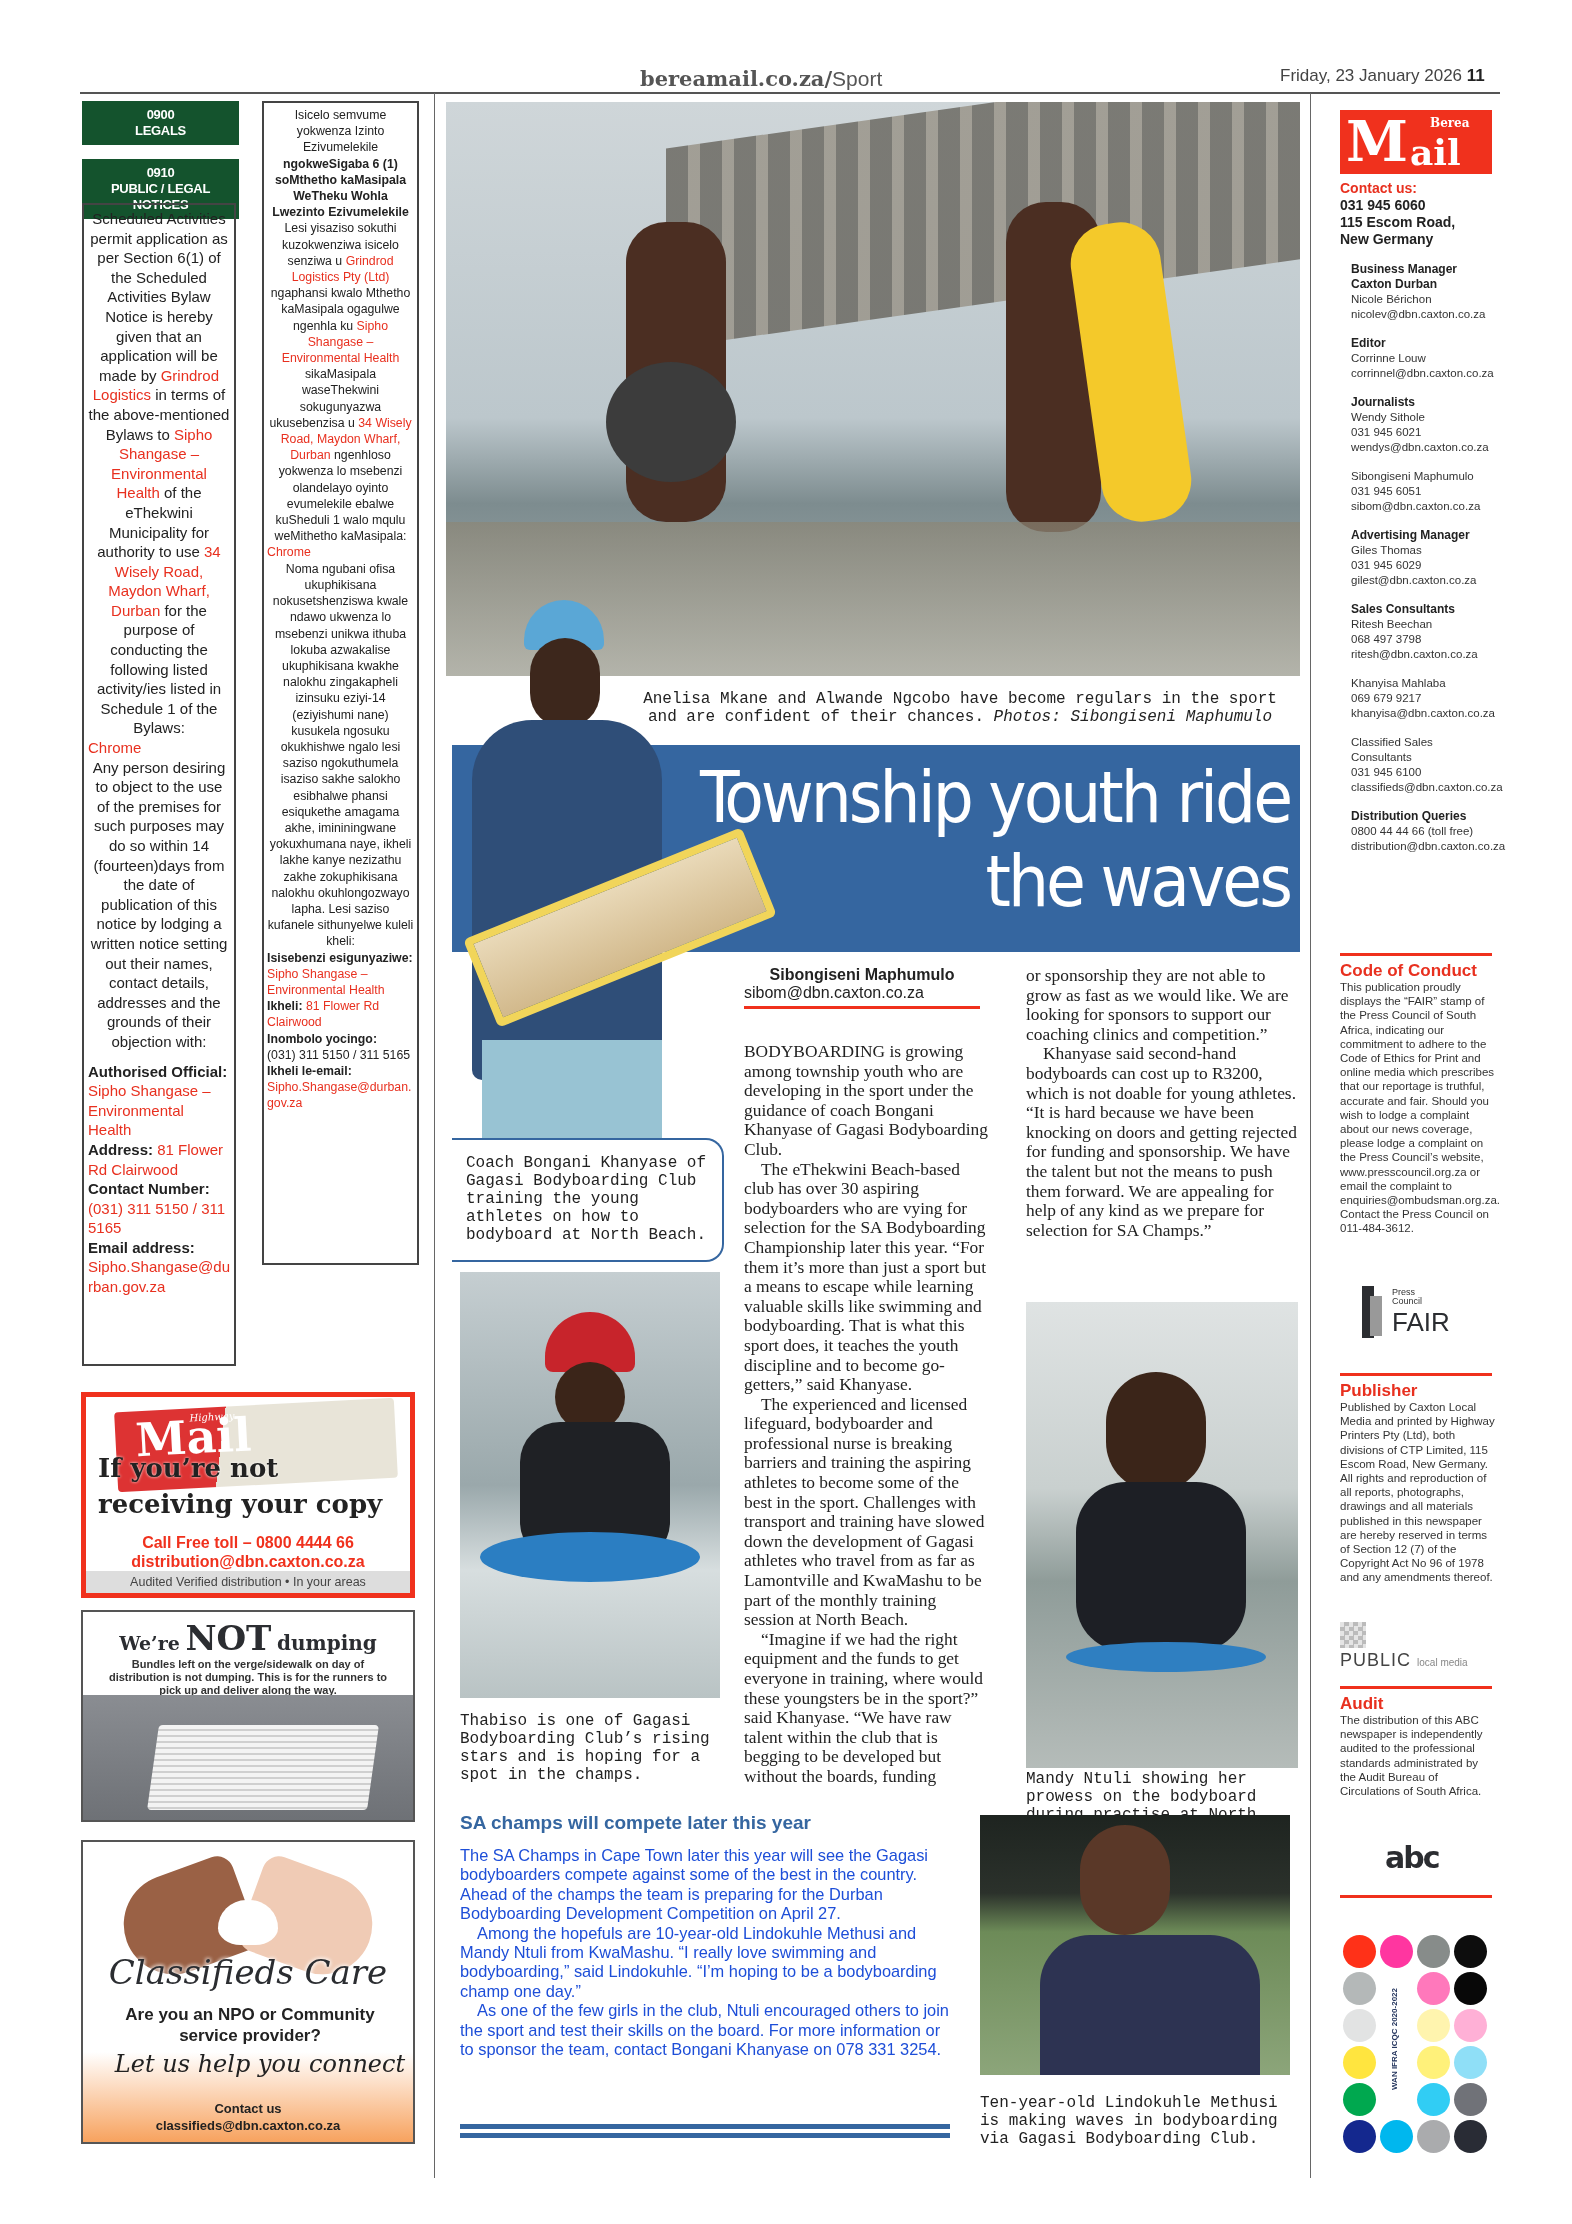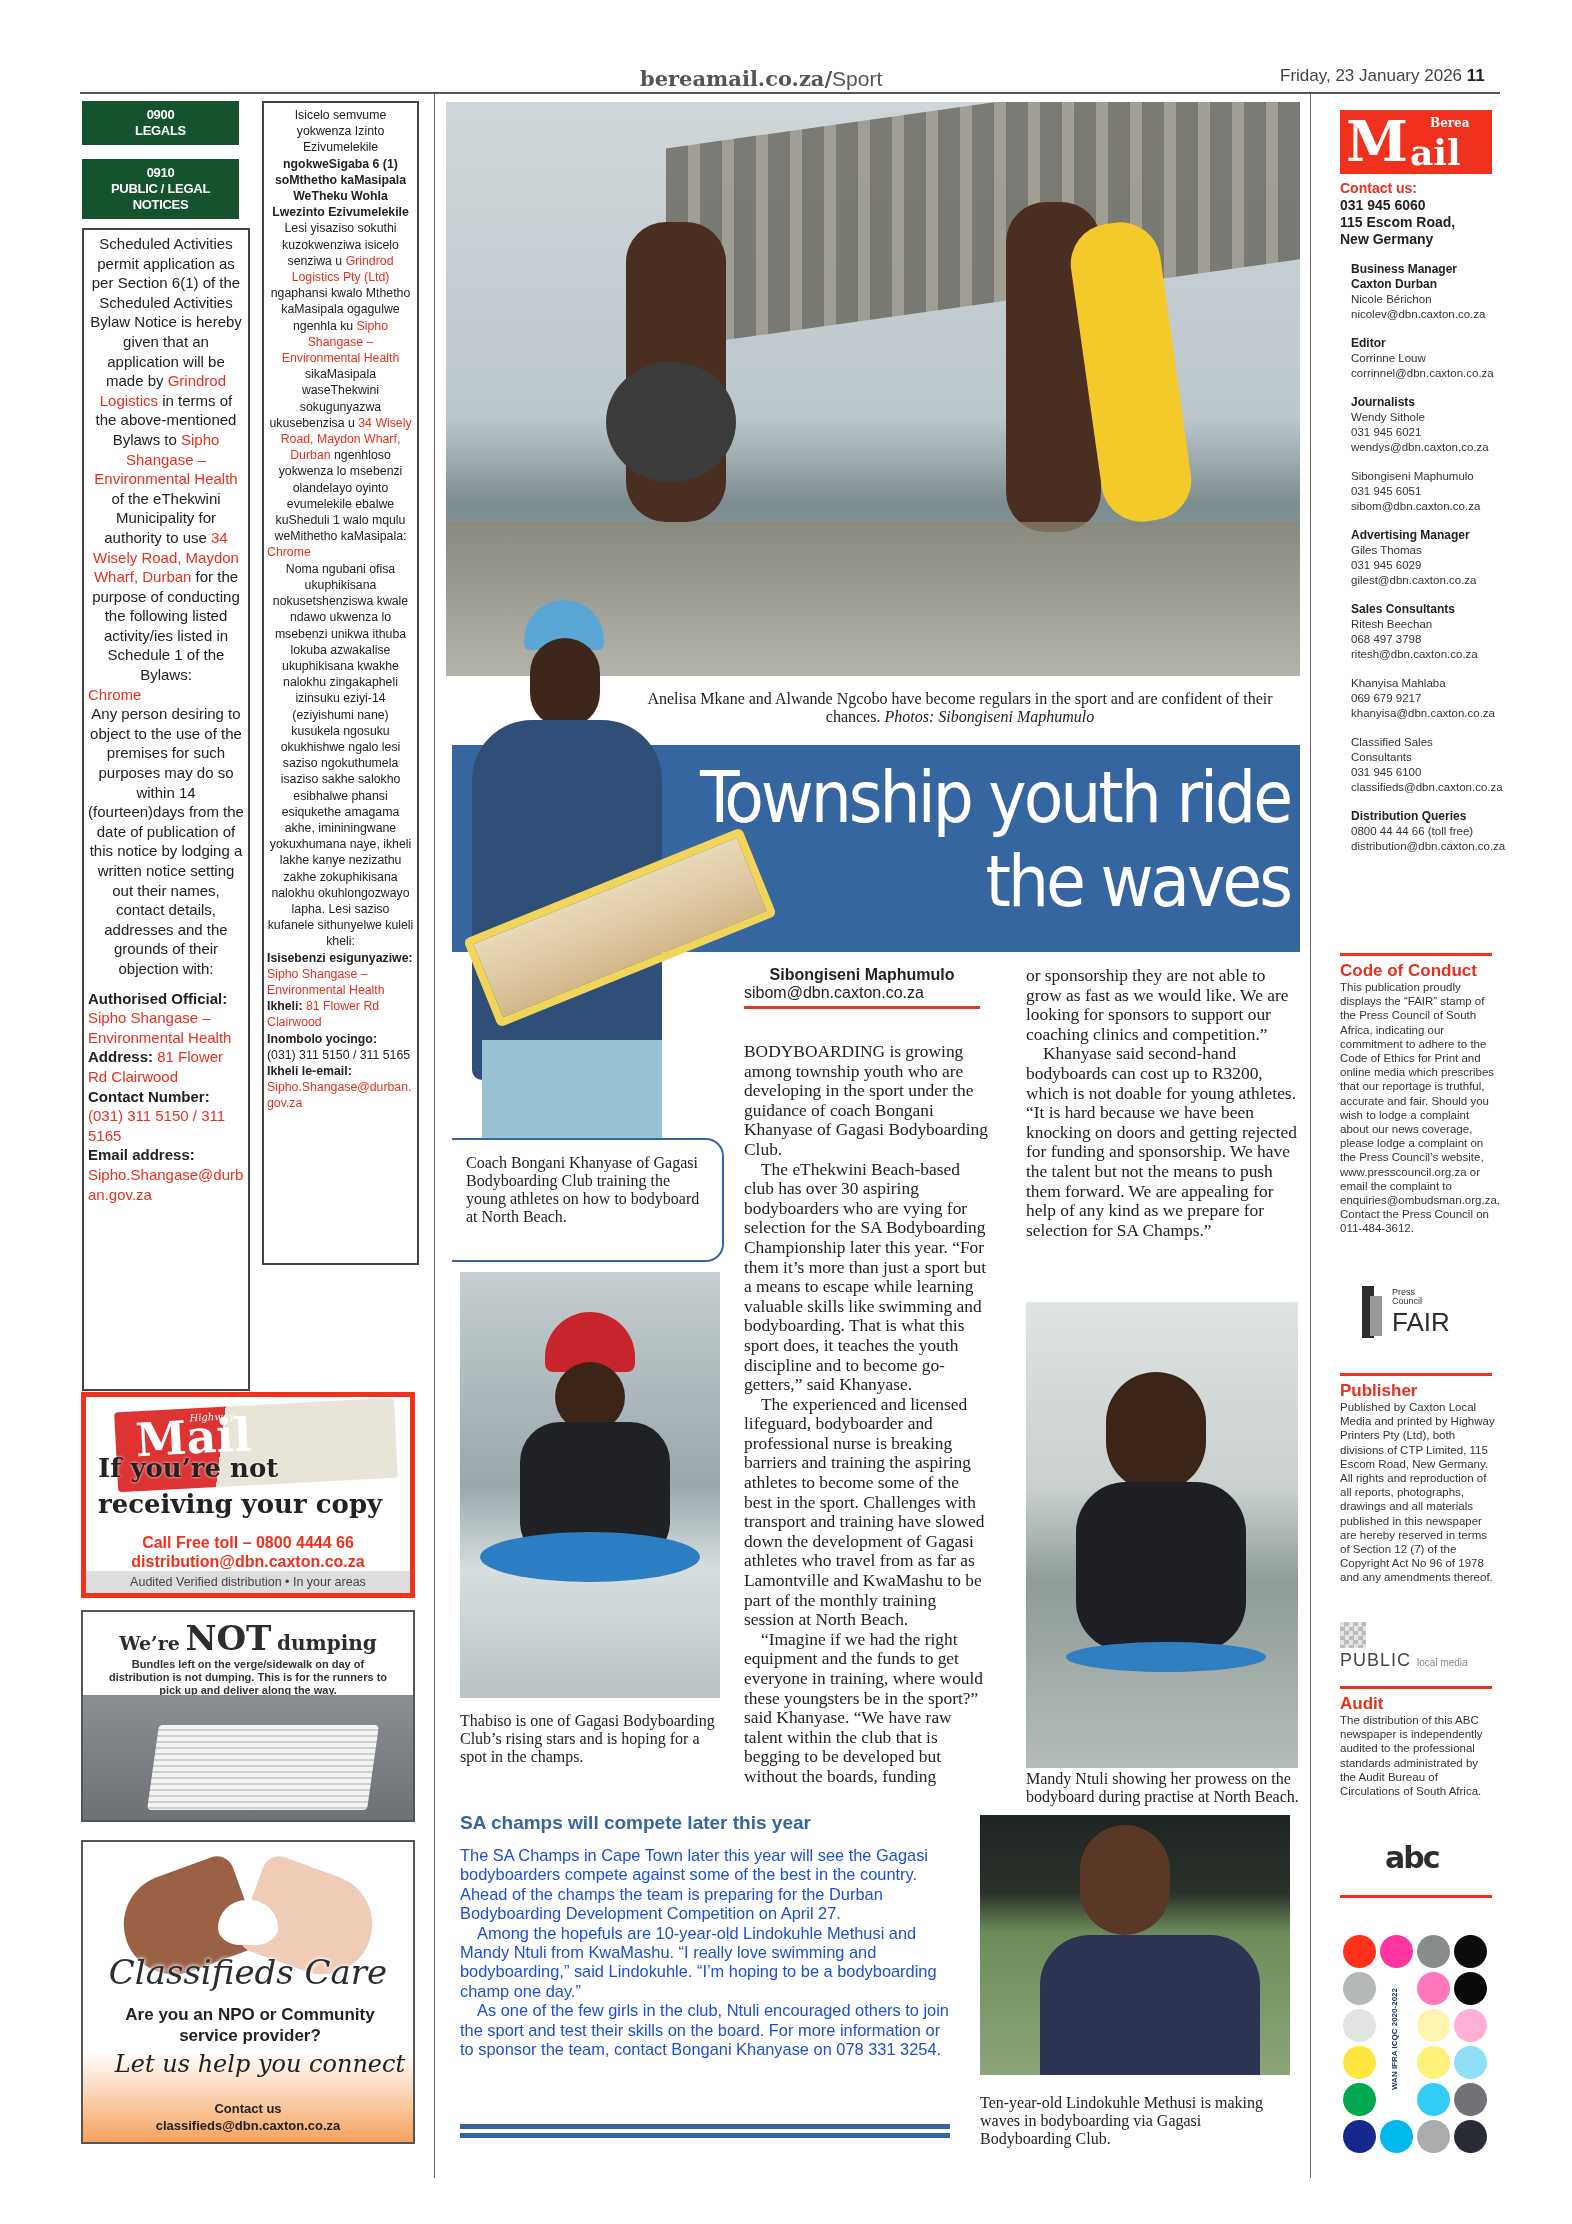--- a/index.html
+++ b/index.html
@@ -20,21 +20,21 @@
   .notice { border: 2px solid #444; font-size: 15px; line-height: 19.6px; text-align: center; padding: 4px 4px; color: #222; }
   .notice-sm { border: 2px solid #444; font-size: 12.3px; line-height: 16.2px; text-align: center; padding: 4px 3px; color: #222; }
   .notice .left, .notice-sm .left { text-align: left; }
 
   
   .ad-red { border: 5px solid #f0311d; background: #fff; }
   .ad-gray { border: 2px solid #555; }
 
   
   .photo { overflow: hidden; }
-  .caption { font-family: Liberation Serif, serif; font-size: 16px; line-height: 18px; color: #222; }
+  .caption { font-family: Liberation Mono, monospace; font-size: 16px; line-height: 18px; color: #222; }
   .body-serif { font-family: "Liberation Serif", serif; font-size: 17.4px; line-height: 19.6px; color: #222; }
   .body-serif p { text-indent: 0; }
   .body-serif p + p { text-indent: 17px; }
   .body-sans { font-family: "Liberation Sans", sans-serif; font-size: 16.4px; line-height: 19.4px; color: #1d4ed8; }
   .body-sans p + p { text-indent: 17px; }
 
   
   .mh { font-family: "Liberation Sans", sans-serif; font-size: 11.5px; line-height: 15px; color: #333; }
   .mh b { font-weight: bold; font-size: 12px; color: #222; }
   .mh .grp { margin-bottom: 14px; }
@@ -55,21 +55,21 @@
 
 <div class="abs legal-head" style="left:82px;top:101px;width:157px;">
     <div>0900</div>
     <div>LEGALS</div>
   </div>
 <div class="abs legal-head" style="left:82px;top:159px;width:157px;">
     <div>0910</div>
     <div>PUBLIC / LEGAL NOTICES</div>
   </div>
 
-<div class="abs notice" style="left:82px;top:228px;width:168px;height:1163px;">
+<div class="abs notice" style="left:82px;top:203px;width:154px;height:1163px;">
   <span>Scheduled Activities permit application as per Section 6(1) of the Scheduled Activities Bylaw Notice is hereby given that an application will be made by </span><span class="red">Grindrod Logistics</span><span> in terms of the above-mentioned Bylaws to </span><span class="red">Sipho Shangase – Environmental Health</span><span> of the eThekwini Municipality for authority to use </span><span class="red">34 Wisely Road, Maydon Wharf, Durban</span><span> for the purpose of conducting the following listed activity/ies listed in Schedule 1 of the Bylaws:</span>
   <div class="left red">Chrome</div>
   <div>Any person desiring to object to the use of the premises for such purposes may do so within 14 (fourteen)days from the date of publication of this notice by lodging a written notice setting out their names, contact details, addresses and the grounds of their objection with:</div>
   <div class="left" style="margin-top:10px;">
     <b>Authorised Official:</b><br>
     <span class="red">Sipho Shangase – Environmental Health</span><br>
     <b>Address:</b> <span class="red">81 Flower Rd Clairwood</span><br>
     <b>Contact Number:</b><br>
     <span class="red">(031) 311 5150 / 311 5165</span><br>
     <b>Email address:</b><br>

